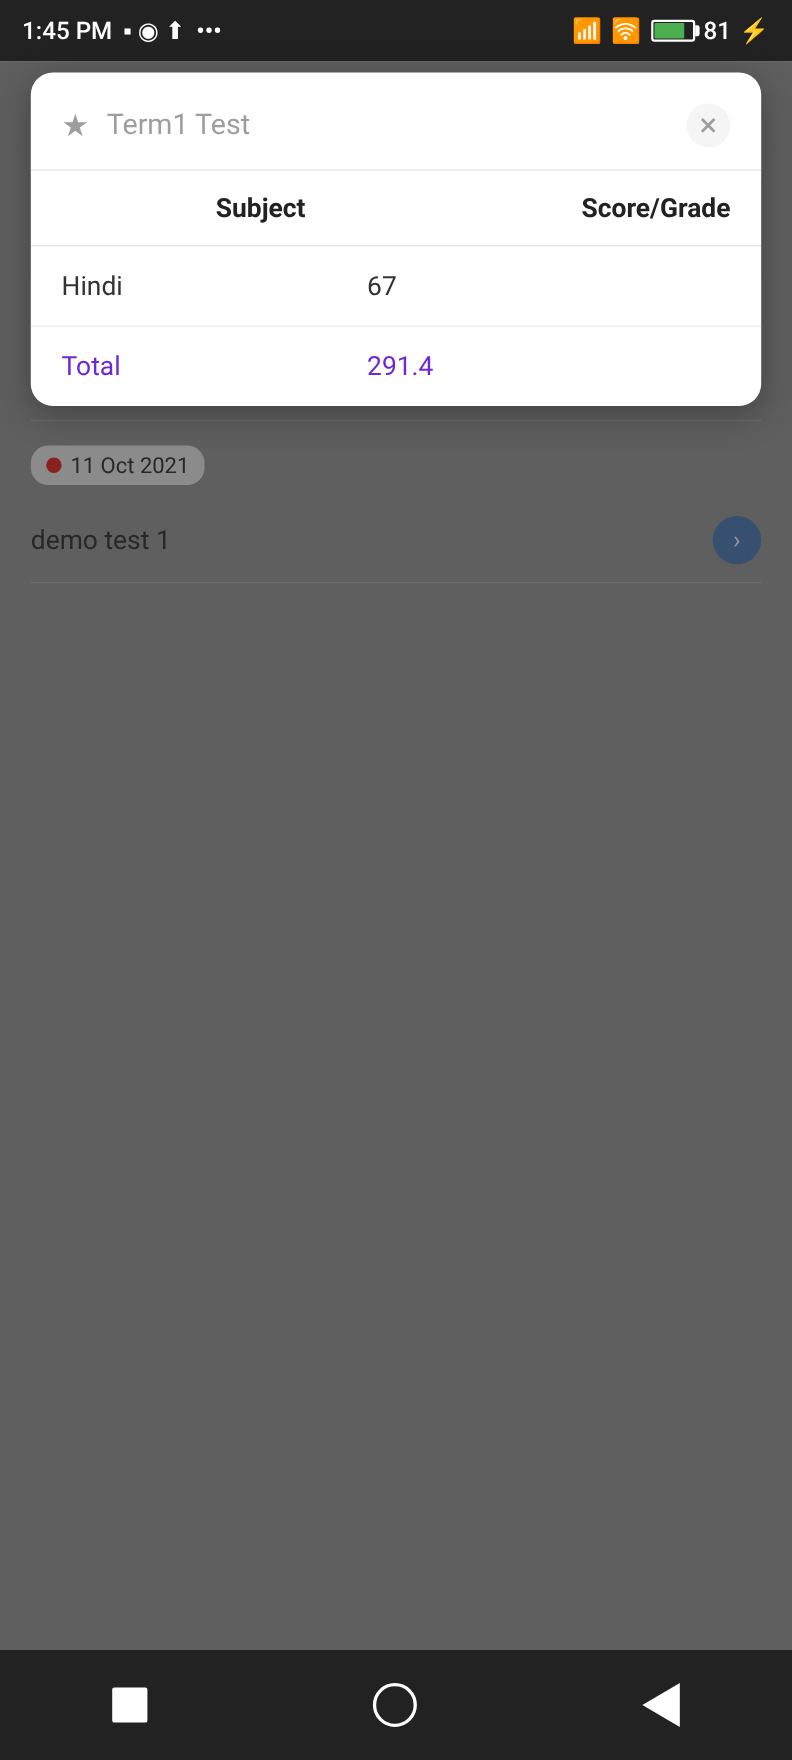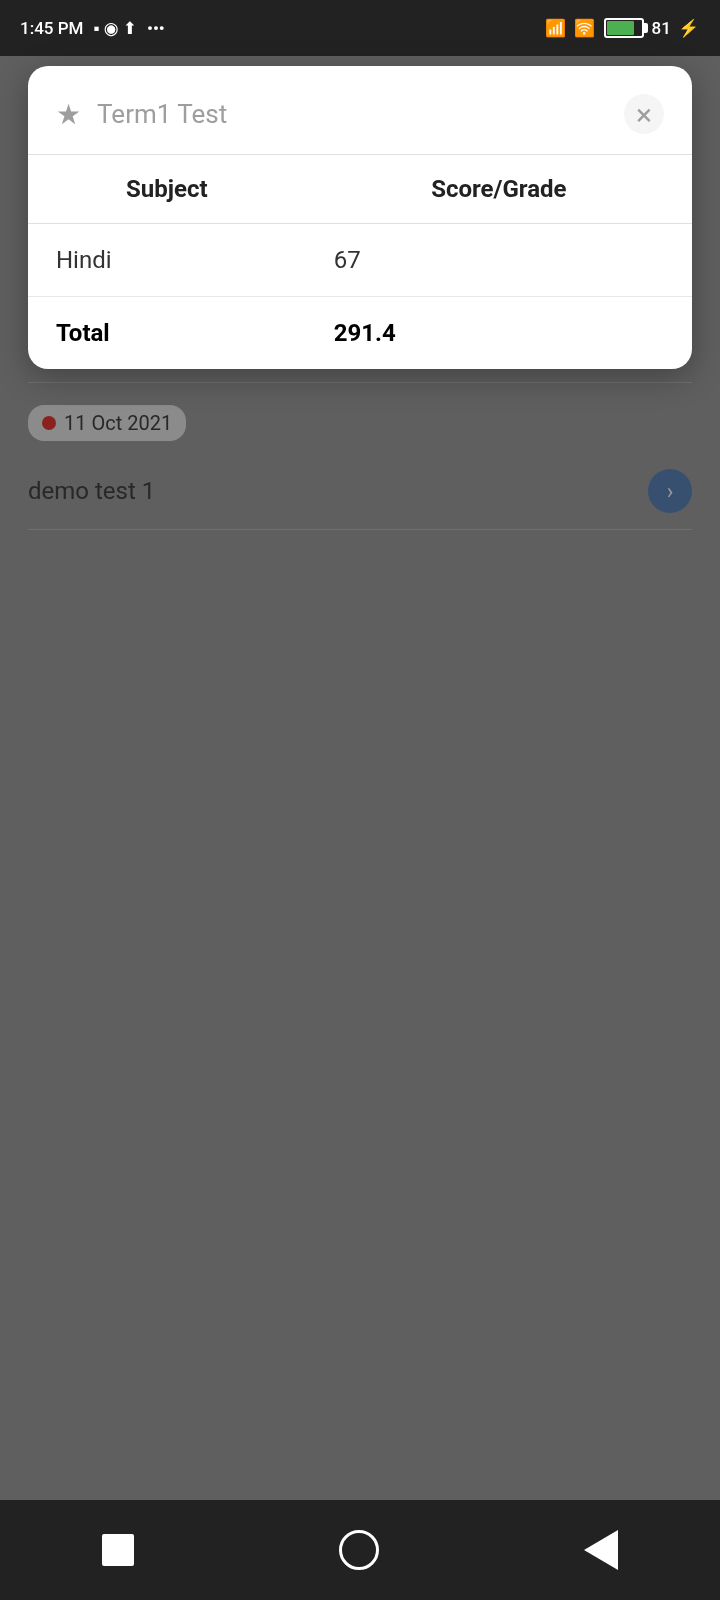--- a/index.html
+++ b/index.html
@@ -15,21 +15,21 @@
 
     
     .status-bar {
       height: 56px;
       background: #222;
       display: flex;
       align-items: center;
       justify-content: space-between;
       padding: 0 20px;
       color: white;
-      font-size: 17px;
+      font-size: 22px;
       font-weight: 500;
     }
     .status-left { display: flex; align-items: center; gap: 10px; }
     .status-right { display: flex; align-items: center; gap: 8px; }
     .battery-icon {
       width: 40px;
       height: 20px;
       border: 2px solid white;
       border-radius: 3px;
       position: relative;
@@ -238,34 +238,34 @@
     .score-table {
       width: 100%;
       border-collapse: collapse;
     }
     .score-table thead tr {
       border-top: 1px solid #e0e0e0;
       border-bottom: 1px solid #e0e0e0;
     }
     .score-table th {
       padding: 20px 28px;
-      text-align: center;
+      text-align: right;
       font-size: 24px;
       font-weight: 700;
       color: #222;
     }
     .score-table td {
       padding: 22px 28px;
       font-size: 24px;
       color: #333;
       border-bottom: 1px solid #e8e8e8;
     }
     .score-table tr.total-row td {
-      font-weight: 700;
-      color: #000000;
+      font-weight: 400;
+      color: #6d28d9;
       border-bottom: none;
     }
 
     
     .bottom-nav {
       position: absolute;
       bottom: 0;
       left: 0;
       right: 0;
       height: 100px;

